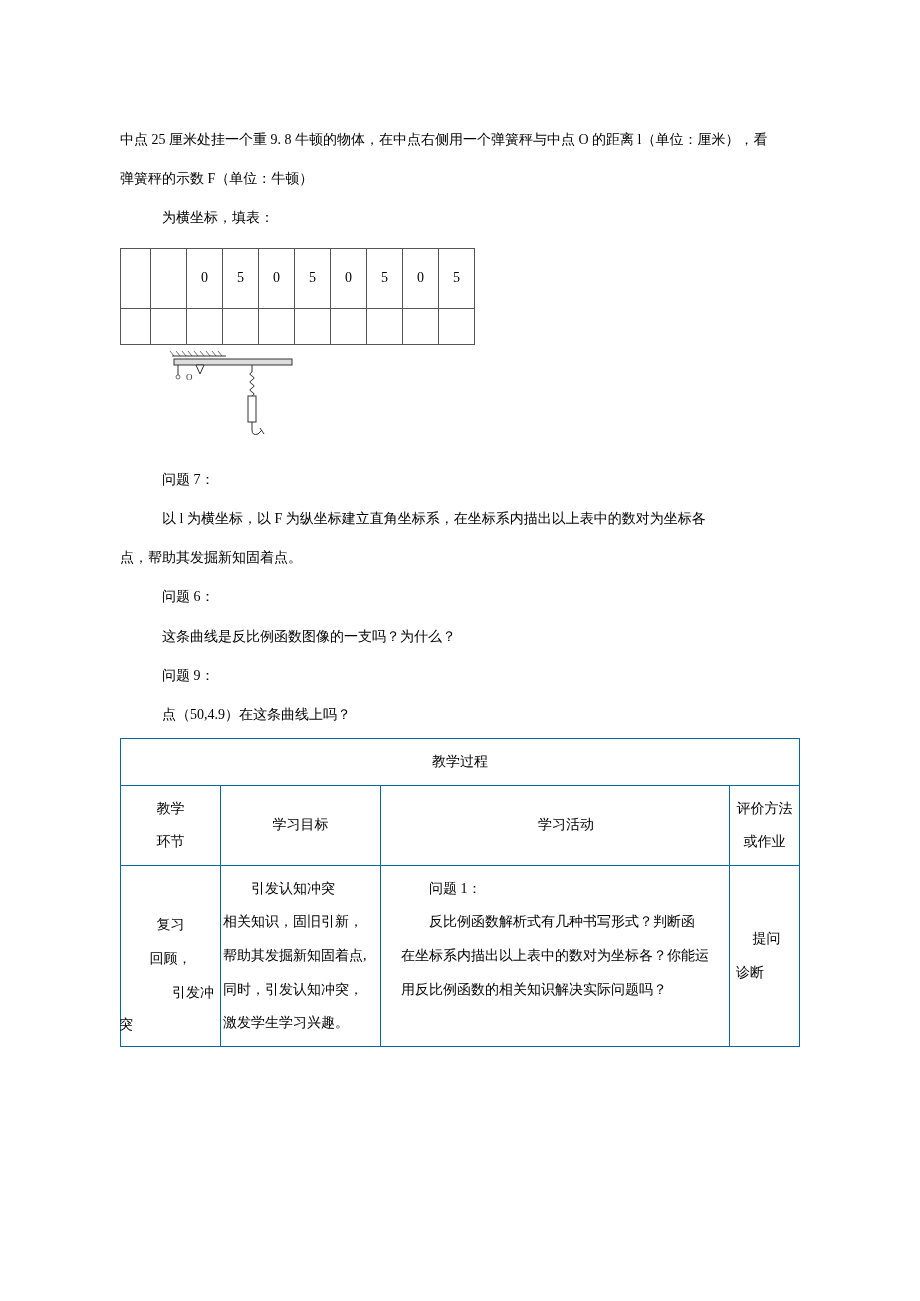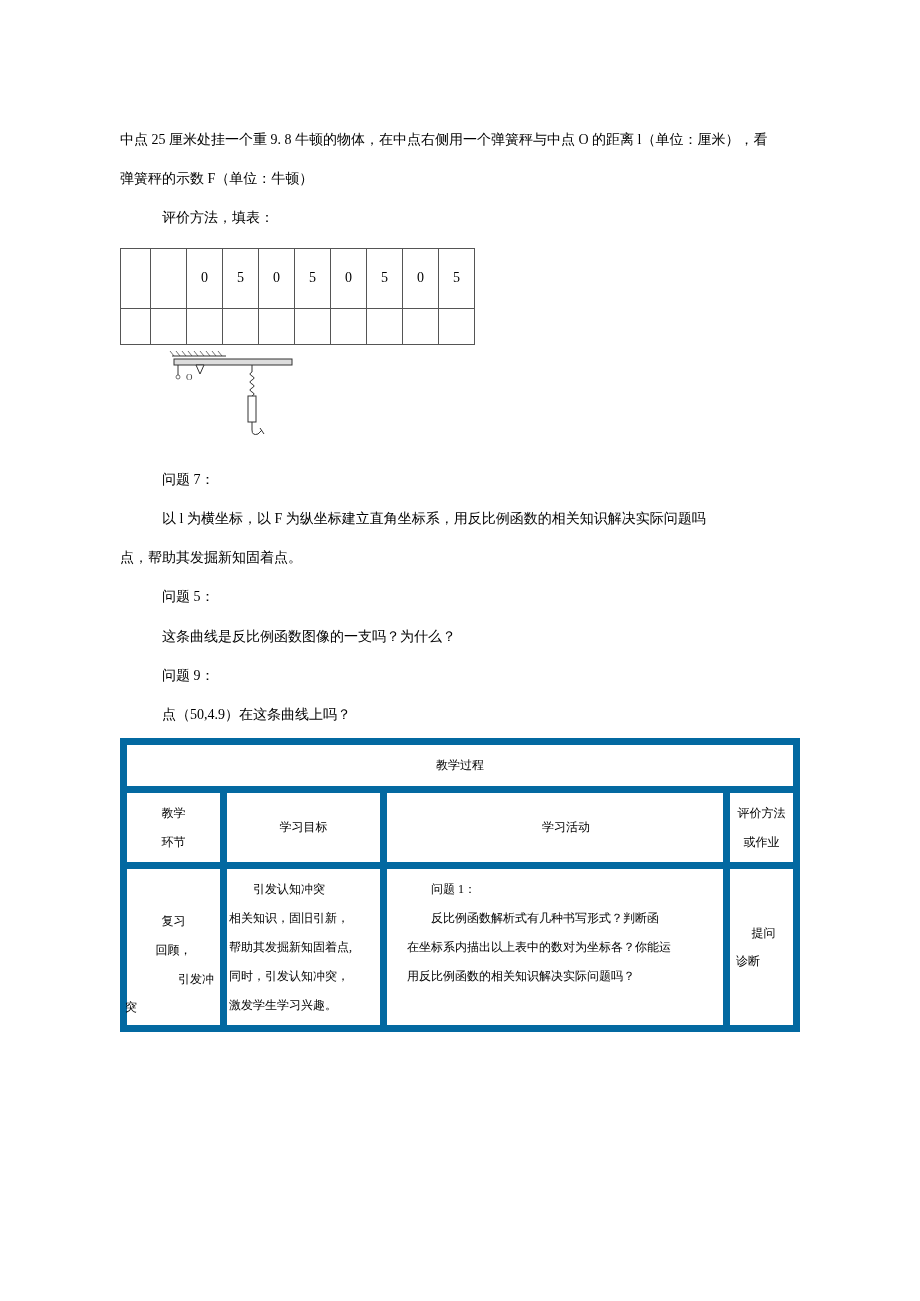--- a/index.html
+++ b/index.html
@@ -48,23 +48,23 @@
       margin-top: 5px;
     }
     
     .main-table {
       border-collapse: collapse;
       width: 100%;
       margin-top: 4px;
       line-height: 2.4;
     }
     .main-table td {
-      border: 7px solid #0369a1;
+      border: 1px solid #0369a1;
       vertical-align: middle;
-      font-size: 12px;
+      font-size: 14px;
       padding: 6px 2px;
     }
     .main-table .col1 { width: 100px; text-align: center; }
     .main-table .col2 { width: 160px; }
     .main-table .col3 { width: auto; }
     .main-table .col4 { width: 70px; }
     .main-table .header-row td { text-align: center; }
     .main-table .col3-content {
       padding-left: 20px;
       padding-right: 4px;
@@ -72,21 +72,21 @@
     .row2-col4 {
       vertical-align: bottom !important;
       text-align: center;
     }
   </style>
 </head>
 <body>
 
 <div class="para indent1">中点 25 厘米处挂一个重 9. 8 牛顿的物体，在中点右侧用一个弹簧秤与中点 O 的距离 l（单位：厘米），看</div>
 <div class="para indent1">弹簧秤的示数 F（单位：牛顿）</div>
-<div class="para indent2">评价方法，填表：</div>
+<div class="para indent2">为横坐标，填表：</div>
 
 <table class="small-table">
   <tbody>
       <tr>
     <td class="w1"></td>
     <td class="w2"></td>
     <td class="wn">0</td>
     <td class="wn">5</td>
     <td class="wn">0</td>
     <td class="wn">5</td>
@@ -138,23 +138,23 @@
     <path d="M84 22 Q80 24 84 26 Q88 28 84 30 Q80 32 84 34 Q88 36 84 38 Q80 40 84 42 Q88 44 84 46" fill="none" stroke="#333" stroke-width="1"></path>
 
     <rect x="80" y="46" width="8" height="26" fill="#fff" stroke="#333" stroke-width="1"></rect>
 
     <path d="M84 72 L84 80 Q84 86 90 84 L94 80" fill="none" stroke="#333" stroke-width="1"></path>
     <line x1="92" y1="78" x2="96" y2="84" stroke="#333" stroke-width="1"></line>
   </svg>
 </div>
 
 <div class="para indent2">问题 7：</div>
-<div class="para indent2">以 l 为横坐标，以 F 为纵坐标建立直角坐标系，用反比例函数的相关知识解决实际问题吗</div>
+<div class="para indent2">以 l 为横坐标，以 F 为纵坐标建立直角坐标系，在坐标系内描出以上表中的数对为坐标各</div>
 <div class="para indent1">点，帮助其发掘新知固着点。</div>
-<div class="para indent2">问题 5：</div>
+<div class="para indent2">问题 6：</div>
 <div class="para indent2">这条曲线是反比例函数图像的一支吗？为什么？</div>
 <div class="para indent2">问题 9：</div>
 <div class="para indent2">点（50,4.9）在这条曲线上吗？</div>
 
 <table class="main-table">
   <tbody>
       <tr>
     <td colspan="4" style="text-align:center;">教学过程</td>
   </tr>
   <tr class="header-row">

